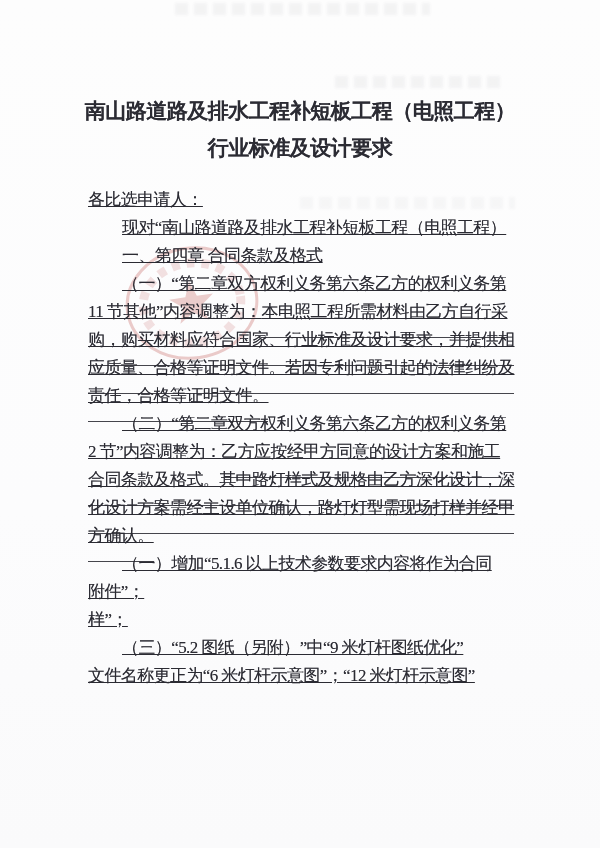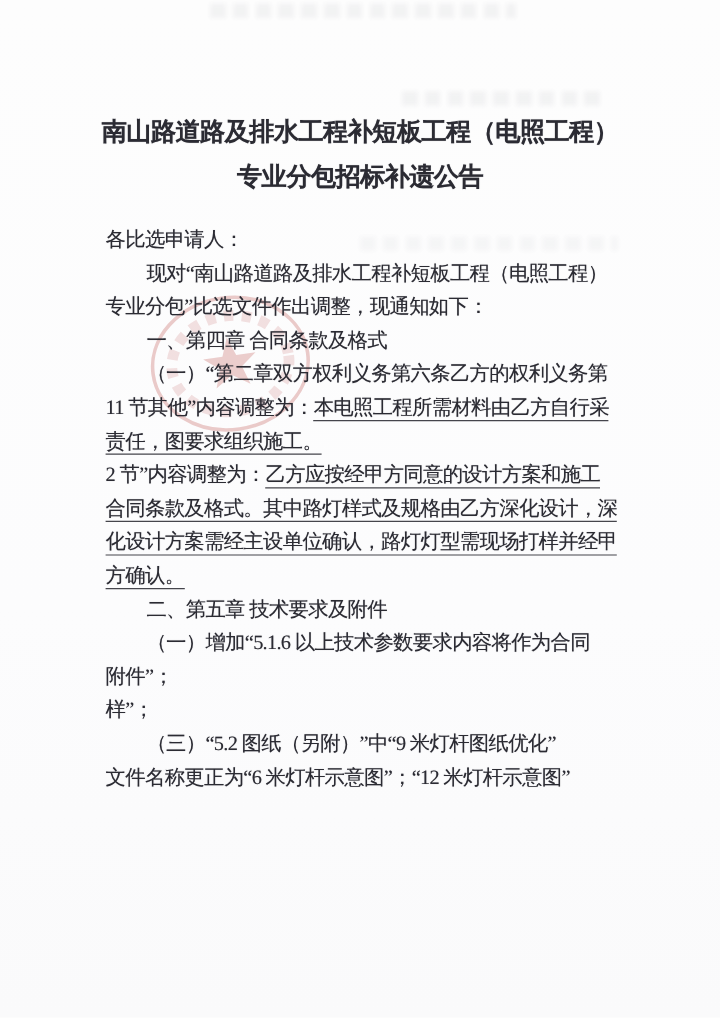--- a/index.html
+++ b/index.html
@@ -28,58 +28,60 @@
     font-family:"Liberation Sans","DejaVu Sans",sans-serif; font-weight:700;
     font-size:21px; line-height:37px; letter-spacing:-0.5px; color:var(--ink,#2b2b33);
     text-shadow:0 0 .6px rgba(43,43,51,.6);
   }
   
   .docbody {
     position:absolute; top:186px; left:88px; width:430px;
     font-size:17px; line-height:28px; letter-spacing:-0.6px;
     color:var(--ink,#2b2b33); white-space:nowrap;
     text-shadow:0 0 .6px rgba(43,43,51,.5);
+    text-decoration:underline;
   }
   .bline { height:28px; }
   .bline.ind { padding-left:34px; }
-  .ul { border-bottom:1.6px solid rgba(43,43,51,.88); padding-bottom:1px; }
+  .ul { border-bottom:1.6px solid rgba(43,43,51,.88); padding-bottom:16px; }
 </style>
 </head>
 <body>
 
 <div class="page">
 
   <div class="smudge s1"></div>
   <div class="smudge s2"></div>
   <div class="smudge s3"></div>
 
   <svg class="stamp" viewBox="0 0 140 140" aria-hidden="true">
     <ellipse cx="70" cy="70" rx="65" ry="55" fill="none" stroke="var(--stamp_red,#c4605c)" stroke-opacity="0.32" stroke-width="3"></ellipse>
     <ellipse cx="70" cy="70" rx="49" ry="40" fill="none" stroke="var(--stamp_red,#c4605c)" stroke-opacity="0.18" stroke-width="9" stroke-dasharray="8 7"></ellipse>
     <polygon points="70,48 75.8,63.5 92,63.5 79.2,73.5 84.3,89 70,79.6 55.7,89 60.8,73.5 48,63.5 64.2,63.5" fill="var(--stamp_red,#c4605c)" fill-opacity="0.30"></polygon>
   </svg>
 
   <div class="title">
     <div>南山路道路及排水工程补短板工程（电照工程）</div>
-    <div>专业分包招标补遗公告</div>
+    <div>行业标准及设计要求</div>
   </div>
 
   <div class="docbody">
       <div class="bline"><span>各比选申请人：</span></div>
       <div class="bline ind"><span>现对“南山路道路及排水工程补短板工程（电照工程）</span></div>
-      <div class="bline"><span>专业分包”比选文件作出调整，现通知如下：</span></div>
       <div class="bline ind"><span>一、第四章 合同条款及格式</span></div>
       <div class="bline ind"><span>（一）“第二章双方权利义务第六条乙方的权利义务第</span></div>
       <div class="bline"><span>11 节其他”内容调整为：</span><span class="ul">本电照工程所需材料由乙方自行采</span></div>
-      <div class="bline"><span class="ul">责任，图要求组织施工。</span></div>
+      <div class="bline"><span class="ul">购，购买材料应符合国家、行业标准及设计要求，并提供相</span></div>
+      <div class="bline"><span class="ul">应质量、合格等证明文件。若因专利问题引起的法律纠纷及</span></div>
+      <div class="bline"><span class="ul">责任，合格等证明文件。</span></div>
+      <div class="bline ind"><span>（二）“第二章双方权利义务第六条乙方的权利义务第</span></div>
       <div class="bline"><span>2 节”内容调整为：</span><span class="ul">乙方应按经甲方同意的设计方案和施工</span></div>
       <div class="bline"><span class="ul">合同条款及格式。其中路灯样式及规格由乙方深化设计，深</span></div>
       <div class="bline"><span class="ul">化设计方案需经主设单位确认，路灯灯型需现场打样并经甲</span></div>
       <div class="bline"><span class="ul">方确认。</span></div>
-      <div class="bline ind"><span>二、第五章 技术要求及附件</span></div>
       <div class="bline ind"><span>（一）增加“5.1.6 以上技术参数要求内容将作为合同</span></div>
       <div class="bline"><span>附件”；</span></div>
       <div class="bline"><span>样”；</span></div>
       <div class="bline ind"><span>（三）“5.2 图纸（另附）”中“9 米灯杆图纸优化”</span></div>
       <div class="bline"><span>文件名称更正为“6 米灯杆示意图”；“12 米灯杆示意图”</span></div>
     </div>
 
 </div>
 
 </body></html>

